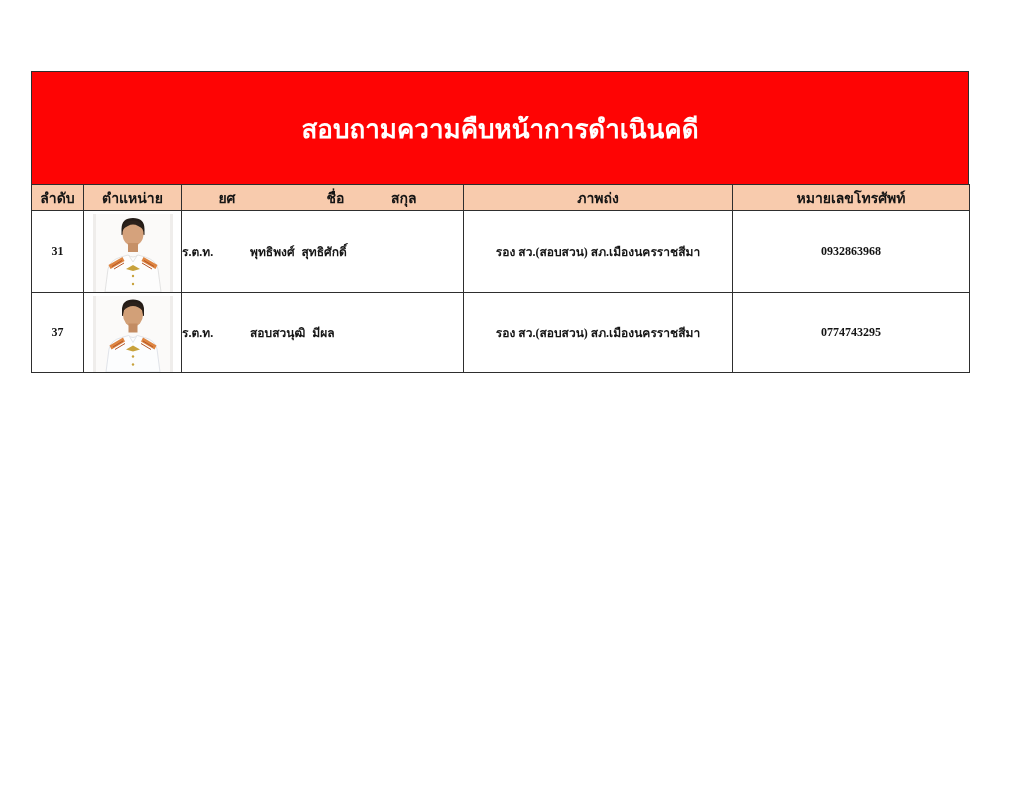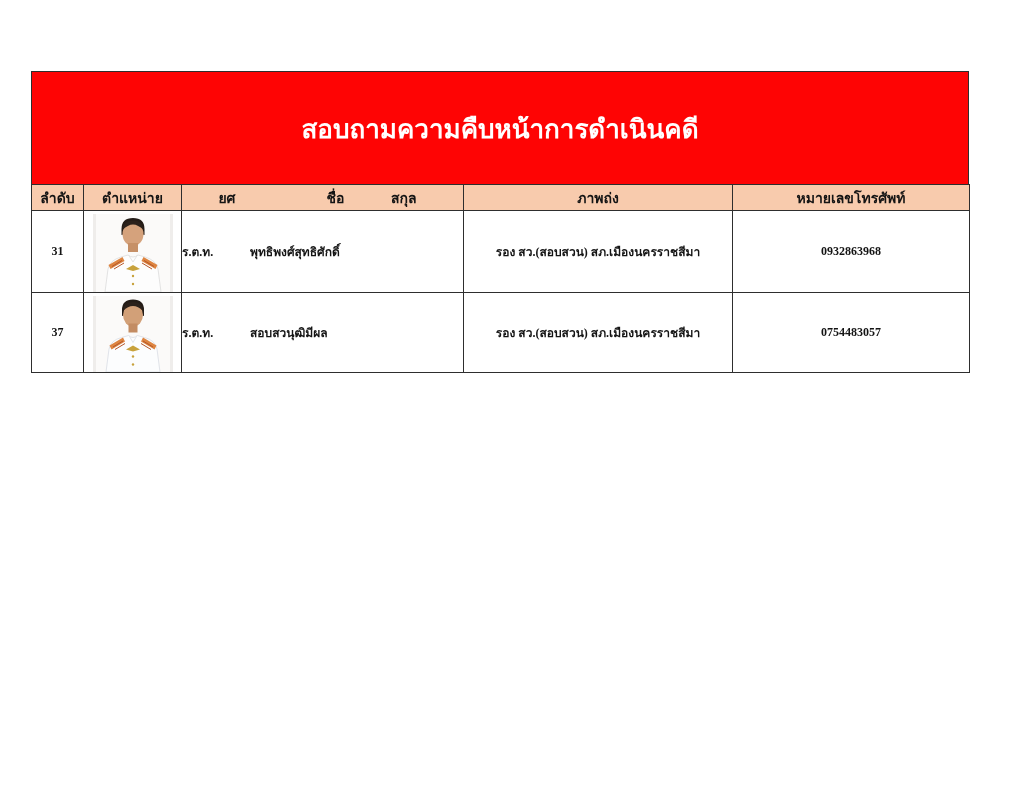--- a/index.html
+++ b/index.html
@@ -42,21 +42,21 @@
   th.rns span{position:absolute;top:50%;transform:translate(-50%,-50%);white-space:nowrap;}
   th.rns .p-rank{left:16%;}
   th.rns .p-name{left:39%;margin-left:44px;}
   th.rns .p-surname{left:69%;margin-left:28px;}
   tbody td{height:82px;text-align:center;font-weight:bold;font-size:12px;}
   tr.row-2 td{height:79px;}
   td.cell-photo{padding:0;}
   td.cell-photo svg{display:block;margin:3px auto 0 auto;}
   td.cell-name{text-align:left;padding-left:15px;white-space:nowrap;}
   td.cell-name .rank{display:inline-block;width:46px;margin-right:22px;}
-  td.cell-name .surname{text-align:center;}
+  td.cell-name .surname{margin-left:7px;text-align:center;}
   .below-space{position:absolute;left:0;top:450px;width:1024px;height:342px;}
 </style>
 </head>
 <body>
 
 <div class="sheet">
 
   <div class="banner">
     <div>สอบถามความคืบหน้าการดำเนินคดี</div>
   </div>
@@ -128,19 +128,19 @@
             <path d="M60 51 L50 45 M58 53.5 L48 47.5" stroke="#b5572a" stroke-width="1" fill="none"></path>
             <path d="M33 53.5 L40 49.5 L47 53.5 L40 55.5 Z" fill="#c8a23c"></path>
             <circle cx="40" cy="60.5" r="1.2" fill="#c8a23c"></circle>
             <circle cx="40" cy="68.5" r="1.2" fill="#c8a23c"></circle>
           </svg>
         </td>
         <td class="cell-name">
           <span class="rank">ร.ต.ท.</span><span class="name">สอบสวนุฒิ</span><span class="surname">มีผล</span>
         </td>
         <td>รอง สว.(สอบสวน) สภ.เมืองนครราชสีมา</td>
-        <td>0754483057</td>
+        <td>0774743295</td>
       </tr>
     </tbody>
   </table>
 </div>
 
 <div class="below-space"></div>
 
 </body></html>

